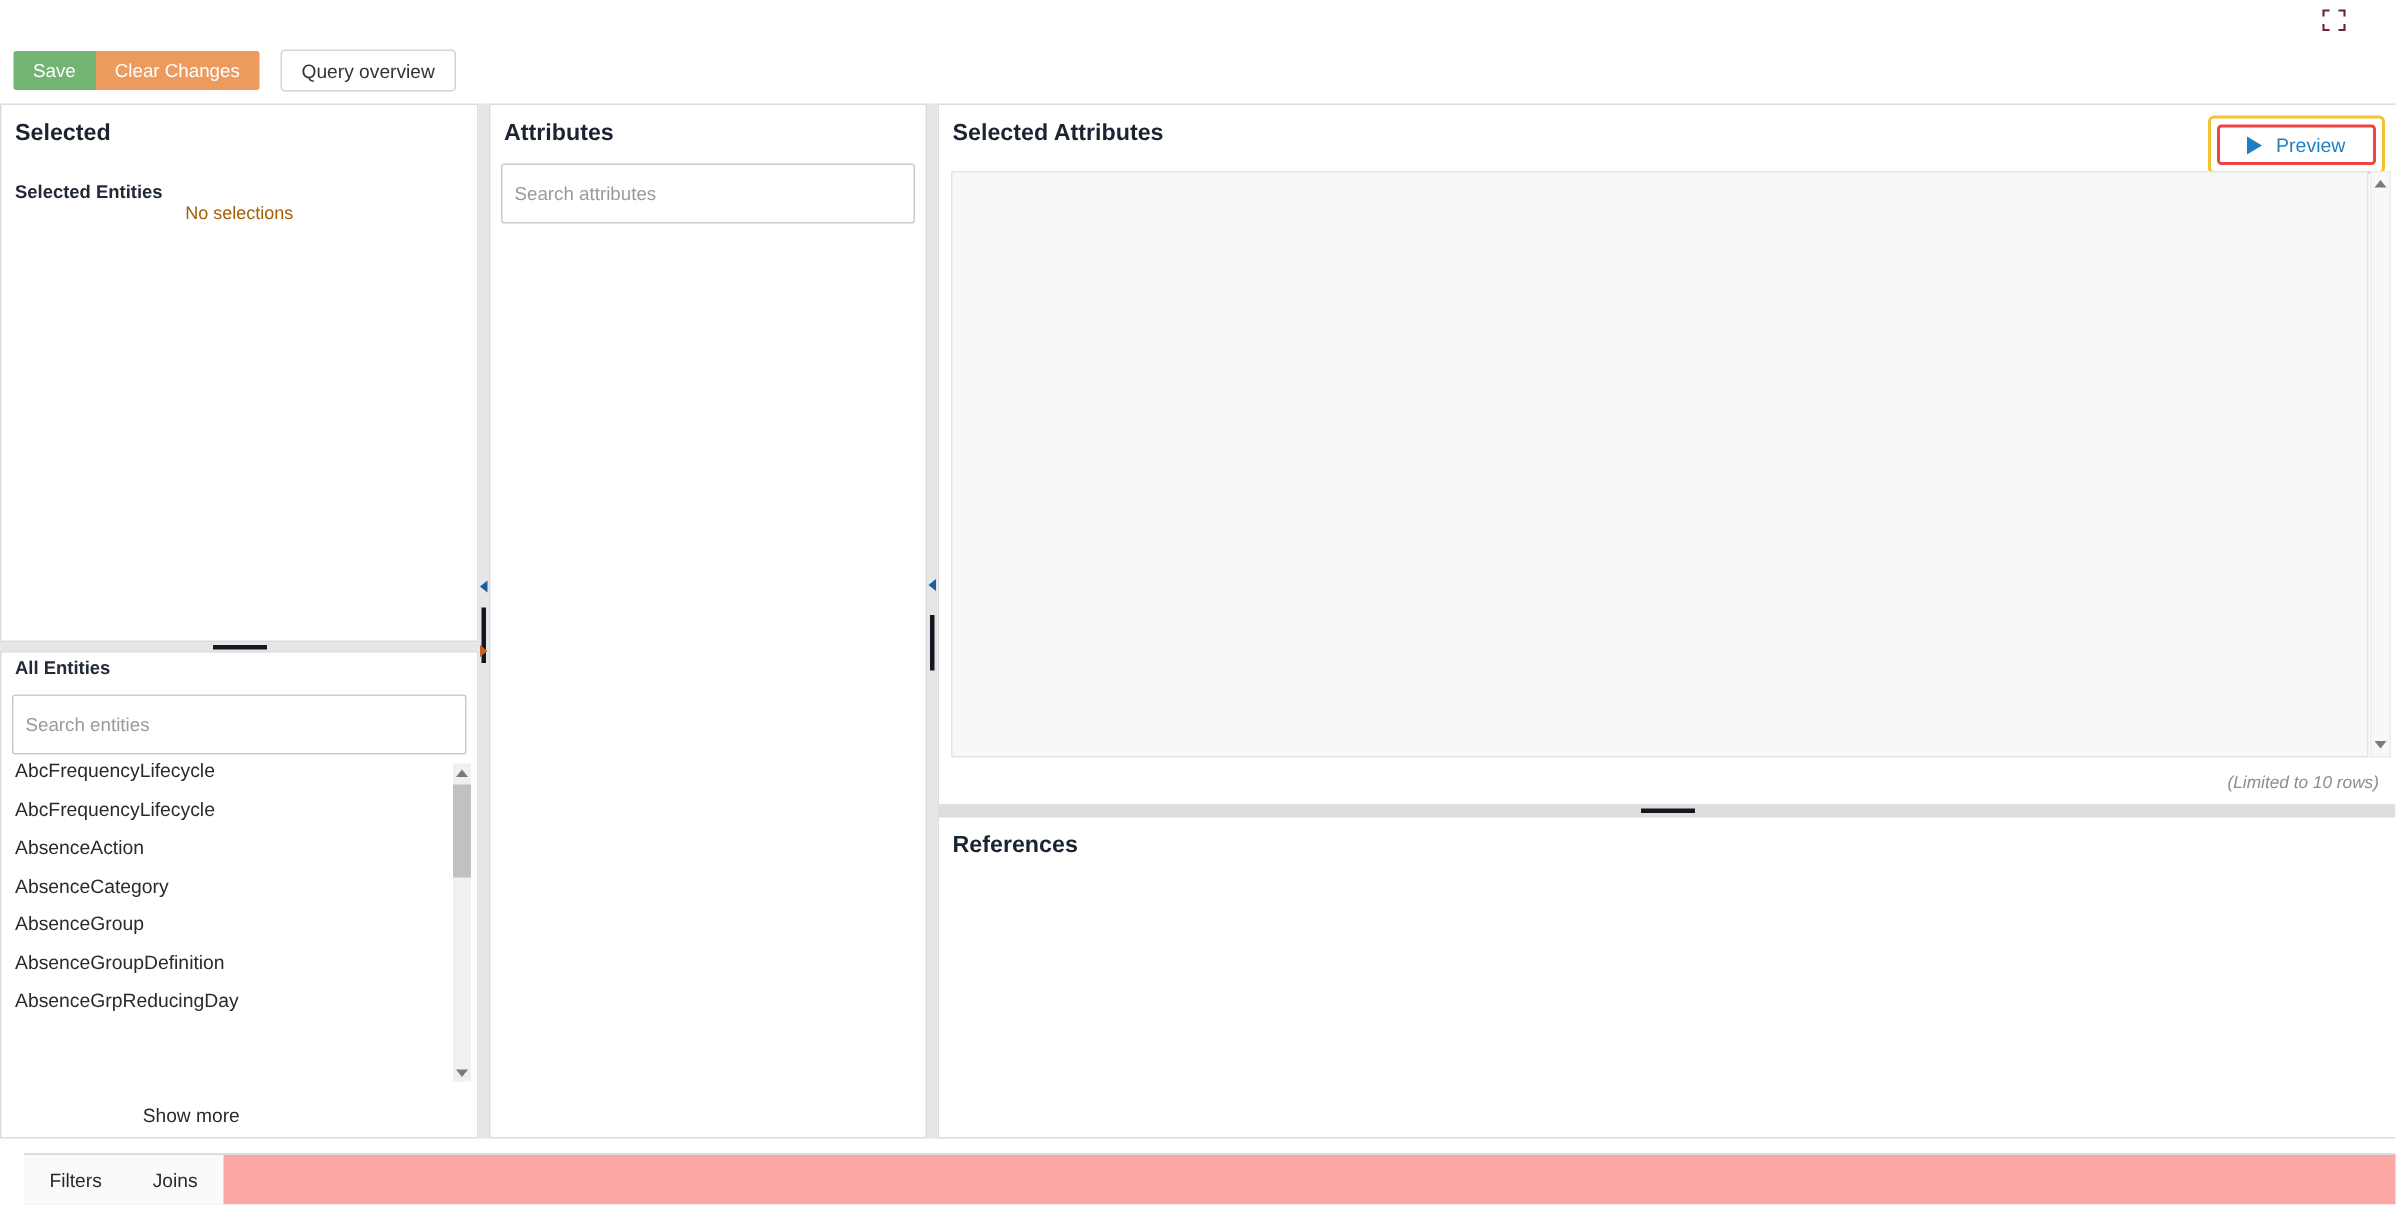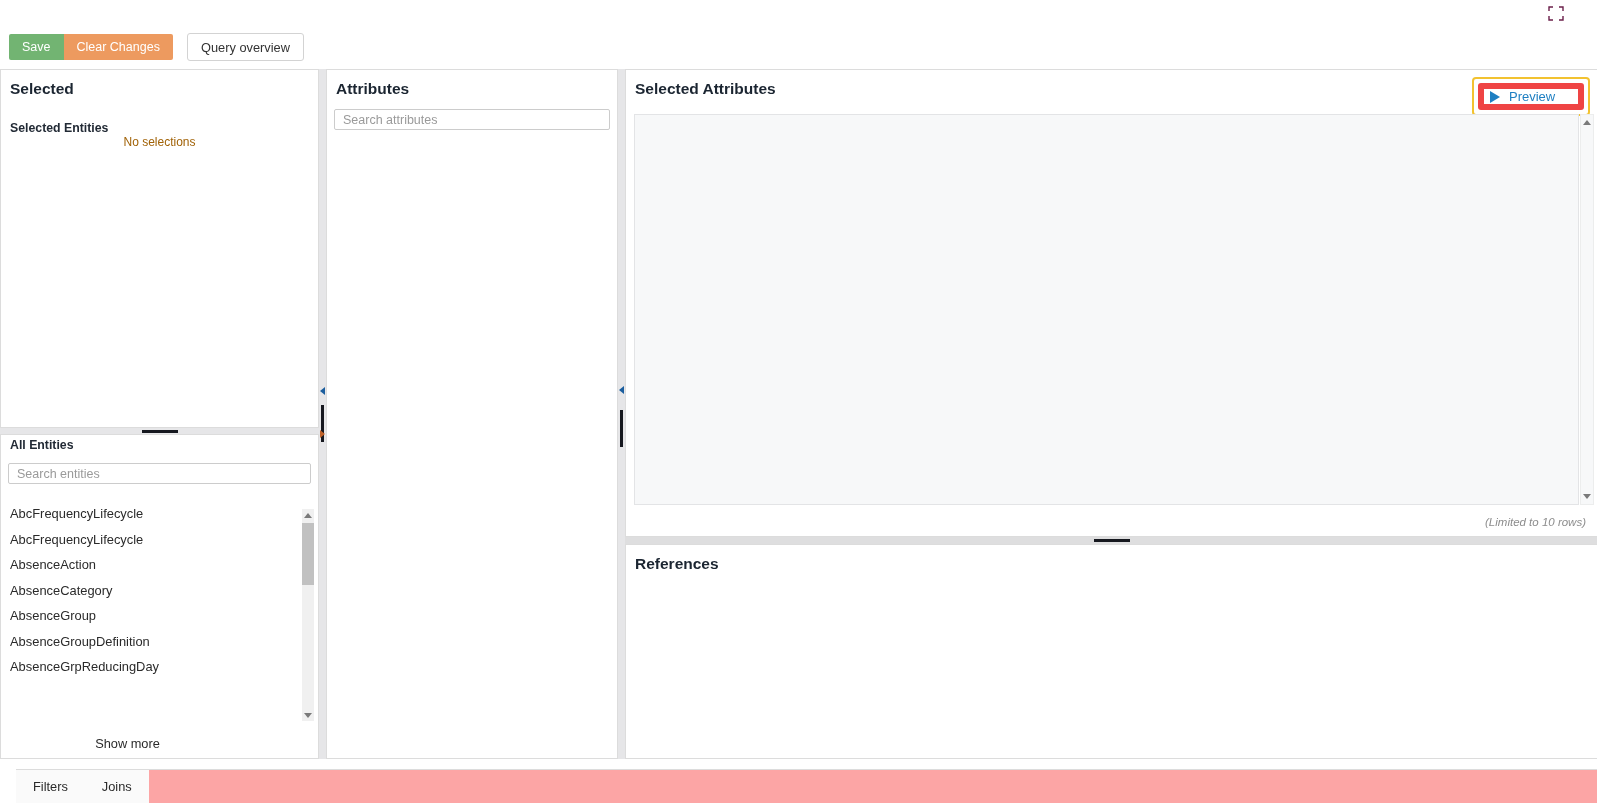--- a/index.html
+++ b/index.html
@@ -98,21 +98,21 @@
 
   #all-entities-panel {
     left: 0; top: 434px; width: 319px; height: 325px;
   }
   #all-entities-label { margin-top: 3px; }
 
   .search-input {
     display: block;
     margin: 11px 7px 0 7px;
     width: 303px;
-    height: 21px;
+    height: 40px;
     padding: 0 8px;
     border: 1px solid #ccc;
     border-radius: 2px;
     font-size: 12.5px;
     font-family: "Liberation Sans", sans-serif;
     color: #333;
     background: #fff;
     outline: none;
   }
   .search-input::placeholder { color: #9a9a9a; }
@@ -230,27 +230,27 @@
   .preview-btn-wrap {
     position: absolute;
     right: 7px; top: 7px;
     padding: 4px;
     border: 2px solid #f2c230;
     border-radius: 4px;
   }
   .preview-btn {
     width: 106px; height: 27px;
     background: #ffffff;
-    border: 6px solid #ef4444;
+    border: 2px solid #ef4444;
     border-radius: 3px;
     color: #1e7fc2;
     font-size: 13px;
     font-family: "Liberation Sans", sans-serif;
     cursor: pointer;
-    display: flex; align-items: center; 
+    display: flex; align-items: center; justify-content: center;
     gap: 9px;
   }
   .play-icon {
     width: 0; height: 0;
     border-top: 6px solid transparent;
     border-bottom: 6px solid transparent;
     border-left: 10px solid #1e7fc2;
   }
 
   .preview-area {

